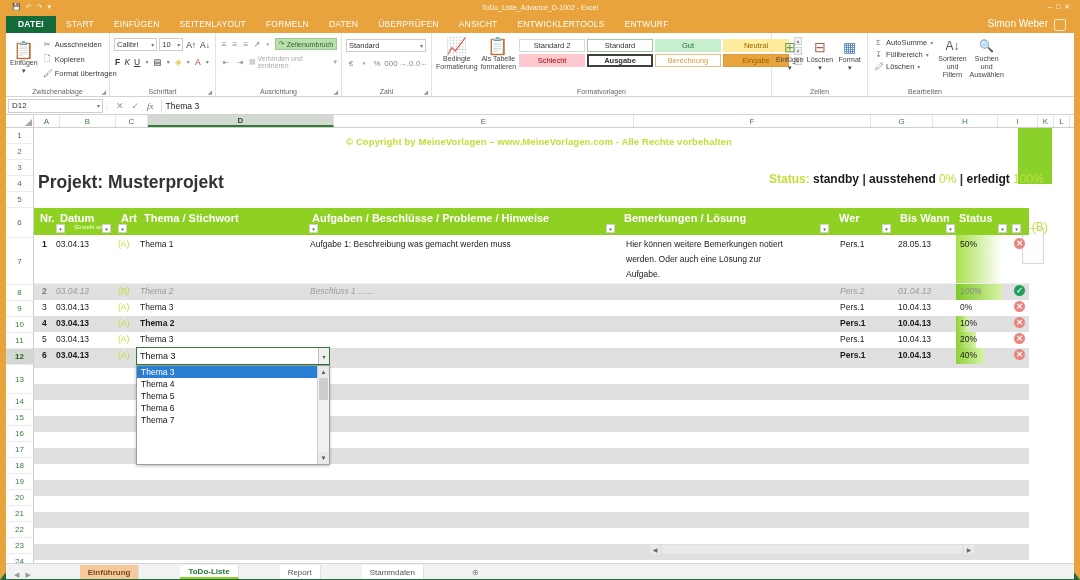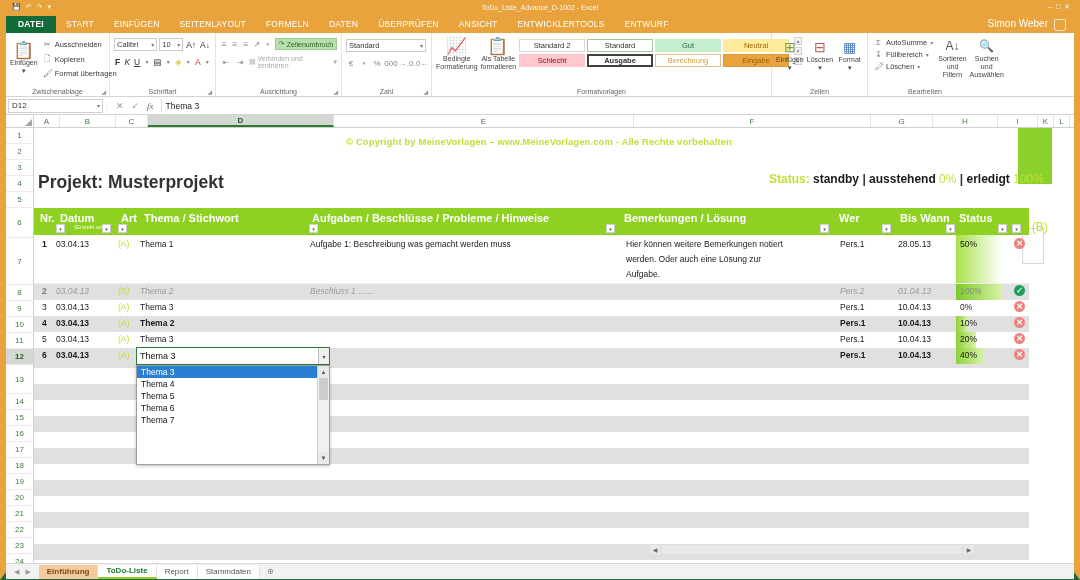--- a/index.html
+++ b/index.html
@@ -187,22 +187,22 @@
      font-size:6px; color:#555; background:#e9e9e9;}
   .dd-scroll .thumbx { position:absolute; top:12px; left:1px; right:1px; height:22px; background:#cdcdcd;}
   .dd-scroll .ar.bot{ position:absolute; bottom:0; left:0; right:0;}
 
   
   .greenstrip { position:absolute; background:#8ad22b; }
   .tabpeel { position:absolute; width:22px; height:36px; background:#fdfdfd;
     border:1px solid #d8d8d8; }
 
   
-  .sheetbar { height:16px; background:#f2f2f2; display:flex; align-items:center;
-    border-top:1px solid #d6d6d6; }
+  .sheetbar { height:16px; background:#f2f2f2; display:flex; align-items:flex-end;
+    border-top:1px solid #d6d6d6;gap:41px; }
   .navarrows { display:flex; gap:6px; padding:0 8px; }
   .navarrows i { font-style:normal; font-size:7px; color:#999; }
   .stab { font-size:8px; padding:2px 8px; background:#fff; color:#555;
       border-right:1px solid #e0e0e0; height:14px; display:flex; align-items:center;}
   .stab.einf { background:#f5c99b; color:#7a4a16; font-weight:bold;}
   .stab.active { background:#fff; color:#1f7a34; font-weight:bold; border-bottom:2px solid #8fd122;}
   .stab.plus { background:#f2f2f2; border-right:none; padding:2px 7px; color:#777;}
   .hsbar { position:absolute; bottom:18px; left:610px; width:350px; height:9px; background:#e9e9e9;}
   .hsbtn { position:absolute; bottom:18px; width:10px; height:9px; background:#e9e9e9;
     display:flex; align-items:center; justify-content:center; font-size:6px; color:#666;}

